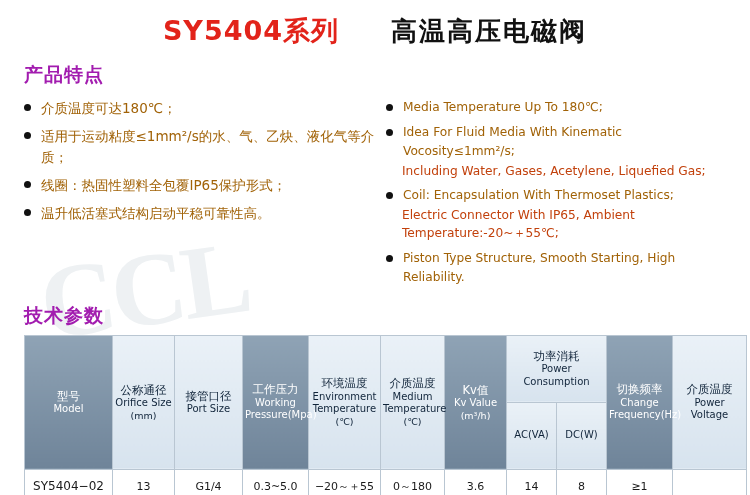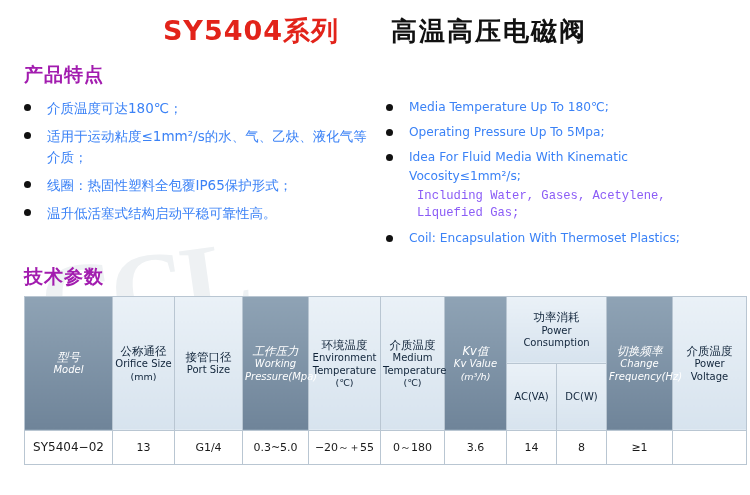--- a/index.html
+++ b/index.html
@@ -41,34 +41,33 @@
   }
   .sec-title.params{margin-top:10px;}
 
   
   .features{
     display:flex;padding:8px 18px 0 24px;gap:10px;
   }
   .col{flex:1;}
   .col.cn{flex:0 0 352px;}
   .f-item{
-    display:flex;align-items:flex-start;gap:16px;
-    font-size:13.5px;color:#3b82f6;line-height:1.55;
+    display:flex;align-items:flex-start;gap:10px;
+    font-size:13.5px;color:#a16207;line-height:1.55;
     margin-bottom:7px;
   }
   .col.en .f-item{font-size:12.2px;margin-bottom:6px;}
   .bullet{
     flex:0 0 auto;width:7px;height:7px;border-radius:50%;
     background:#111;margin-top:6px;
   }
   .f-item .txt{flex:1;}
   .f-sub{
-    font-size:12.2px;color:#8b5cf6;line-height:1.45;
-    margin:-4px 0 6px 31px;
-    font-family:Liberation Mono, monospace;
+    font-size:12.2px;color:#c2410c;line-height:1.45;
+    margin:-4px 0 6px 16px;
   }
 
   
   table{
     border-collapse:collapse;
     margin:6px 0 0 24px;
     width:702px;
     table-layout:fixed;
   }
   th,td{
@@ -81,21 +80,20 @@
     height:60px;padding:3px 2px;line-height:1.25;
     font-weight:normal;
     margin-left:24px;
   }
   thead th .cn{display:block;font-size:11.5px;color:#10243a;}
   thead th .en{display:block;font-size:10px;color:#10243a;}
   thead th .unit{display:block;font-size:9.5px;color:#10243a;}
   thead th.dark{
     background:linear-gradient(180deg,#8fa3b5 0%,#6f8499 100%);
     color:#fff;
-    font-style:italic;
   }
   thead th.dark .cn,thead th.dark .en,thead th.dark .unit{color:#fff;}
   tbody td{height:29px;padding:2px 3px;}
   tbody td.model{
     font-size:12px;text-align:center;letter-spacing:0px;
   }
   tbody tr:nth-child(odd) td{background:#ffffff;}
   tbody tr:nth-child(even) td{background:#f4f7fa;}
   td.pv{font-size:11.5px;line-height:1.5;}
 </style>
@@ -133,30 +131,31 @@
       </div>
     </div>
 
     <div class="col en">
       <div class="f-item">
         <span class="bullet"></span>
         <span class="txt">Media Temperature Up To 180℃;</span>
       </div>
       <div class="f-item">
         <span class="bullet"></span>
-        <span class="txt">Operating Pressure Up To 5Mpa;</span>
-      </div>
-      <div class="f-item">
-        <span class="bullet"></span>
         <span class="txt">Idea For Fluid Media With Kinematic Vocosity≤1mm²/s;</span>
       </div>
       <div class="f-sub">Including Water, Gases, Acetylene, Liquefied Gas;</div>
       <div class="f-item">
         <span class="bullet"></span>
         <span class="txt">Coil: Encapsulation With Thermoset Plastics;</span>
+      </div>
+      <div class="f-sub">Electric Connector With IP65, Ambient Temperature:-20~＋55℃;</div>
+      <div class="f-item">
+        <span class="bullet"></span>
+        <span class="txt">Piston Type Structure, Smooth Starting, High Reliability.</span>
       </div>
     </div>
   </div>
 
   <div class="sec-title params">技术参数</div>
 
   <table>
     <colgroup>
       <col style="width:88px">
       <col style="width:62px">

